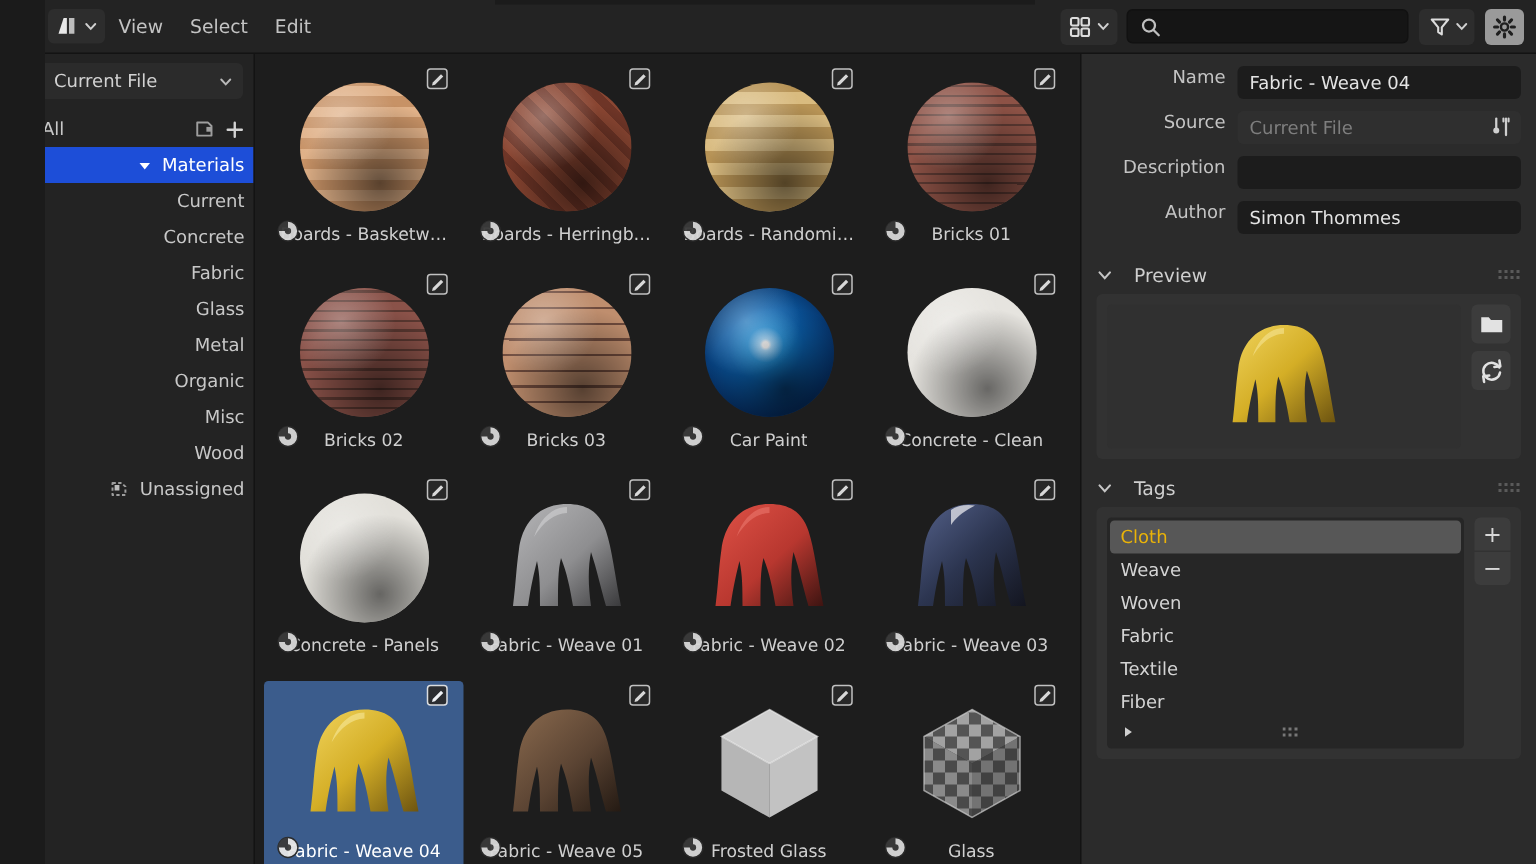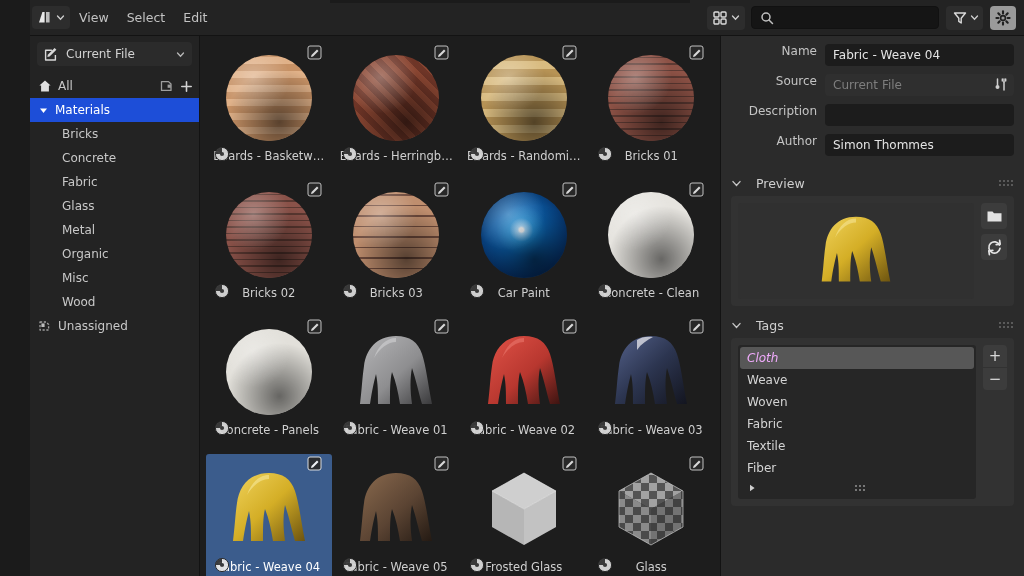--- a/index.html
+++ b/index.html
@@ -61,42 +61,42 @@
     padding: 4px 4px 4px 6px; margin-left: 7px; cursor: pointer;
   }
   .gear-btn {
     background: #9a9a9a; border-radius: 4px;
     width: 26px; height: 24px; margin-left: 7px;
     display: flex; align-items: center; justify-content: center;
     cursor: pointer;
   }
 
   
-  .body { flex: 1; display: flex; min-height: 0; padding-left: 30px; }
+  .body { flex: 1; display: flex; min-height: 0; }
 
   
   .sidebar {
     width: 170px; min-width: 170px;
     background: #232323;
     display: flex; flex-direction: column;
     border-right: 1px solid #131313;
   }
   .lib-row { padding: 6px 7px 5px 7px; }
   .lib-dropdown {
     height: 24px; background: #2b2b2b; border-radius: 4px;
     display: flex; align-items: center; gap: 7px;
     padding: 0 7px; cursor: pointer;
   }
   .lib-dropdown .lbl { color: #d2d2d2; font-size: 12px; flex: 1; }
 
   .catalog-tree { padding: 3px 0 0 0; flex: 1; overflow: hidden; }
   .cat-row {
     height: 24px; display: flex; align-items: center;
     padding-left: 8px; padding-right: 6px; cursor: pointer;
-    color: #c8c8c8; font-size: 12px; gap: 6px;
+    color: #c8c8c8; font-size: 12px; gap: 6px; justify-content: flex-end;
   }
   .cat-row.active { background: #1d4ed8; color: #fff; }
   .cat-label { white-space: nowrap; overflow: hidden; text-overflow: ellipsis; }
   .cat-row.indent .cat-label { margin-left: 24px; }
   .cat-actions { margin-left: auto; display: flex; align-items: center; gap: 5px; }
 
   
   .grid-wrap {
     flex: 1; background: #1d1d1d; position: relative;
     overflow: hidden; padding: 7px 6px 0 6px;
@@ -196,21 +196,21 @@
   .tags-row { display: flex; gap: 7px; }
   .tags-list {
     flex: 1; background: #262626; border-radius: 3px;
     padding: 2px; min-height: 150px;
   }
   .tag-item {
     height: 22px; display: flex; align-items: center;
     padding: 0 7px; font-size: 12px; color: #d4d4d4;
     border-radius: 3px; cursor: pointer;
   }
-  .tag-item.selected { background: #575757; color: #f0abfc; font-style: italic; }
+  .tag-item.selected { background: #575757; color: #eab308; }
   .tags-foot { display: flex; align-items: center; height: 18px; padding: 0 7px; }
   .tags-side { display: flex; flex-direction: column; gap: 0px; }
   .sq-btn {
     width: 24px; height: 22px; background: #3c3c3c;
     display: flex; align-items: center; justify-content: center;
     color: #d8d8d8; font-size: 15px; cursor: pointer;
   }
   .sq-btn.top { border-radius: 4px 4px 0 0; }
   .sq-btn.bot { border-radius: 0 0 4px 4px; margin-top: 1px; }
 
@@ -353,21 +353,21 @@
         <div class="cat-row active">
           <span>
             <svg width="11" height="11" viewBox="0 0 11 11">
                 <path d="M2 3.6 L9 3.6 L5.5 8 Z" fill="#ffffff"></path>
               </svg>
           </span>
           <span class="cat-label">Materials</span>
         </div>
 
         <div class="cat-row indent">
-          <span class="cat-label">Bricks</span>
+          <span class="cat-label">Current</span>
         </div>
         <div class="cat-row indent">
           <span class="cat-label">Concrete</span>
         </div>
         <div class="cat-row indent">
           <span class="cat-label">Fabric</span>
         </div>
         <div class="cat-row indent">
           <span class="cat-label">Glass</span>
         </div>

